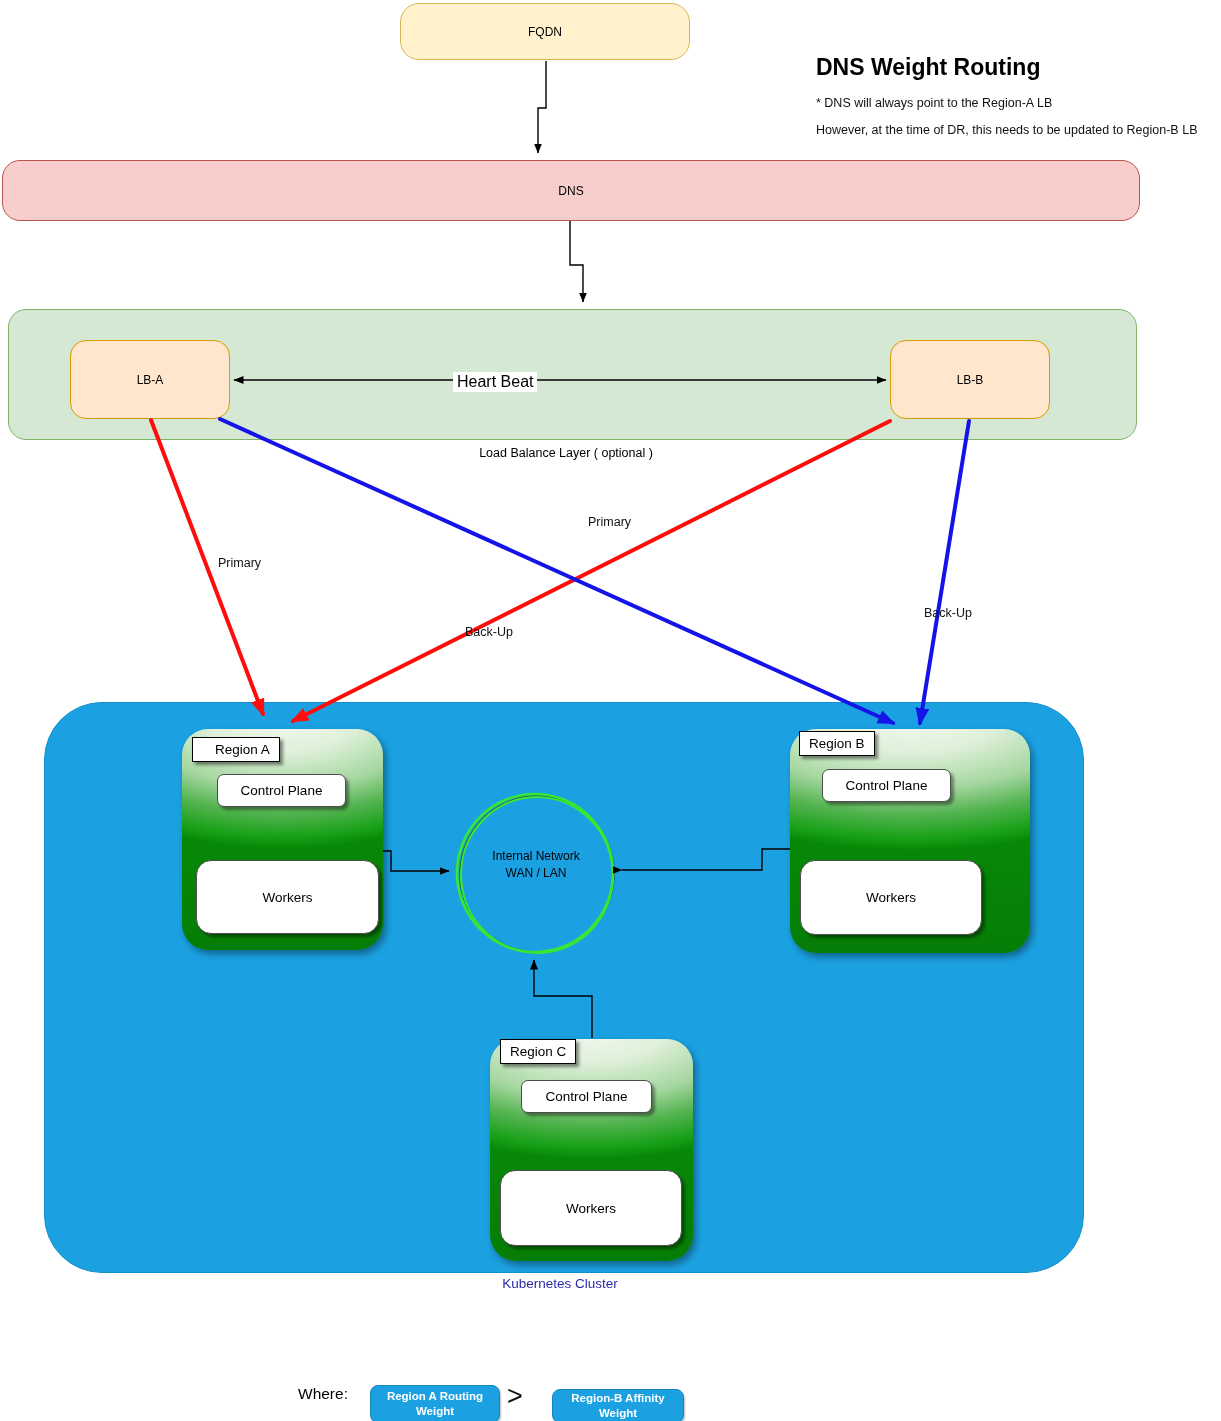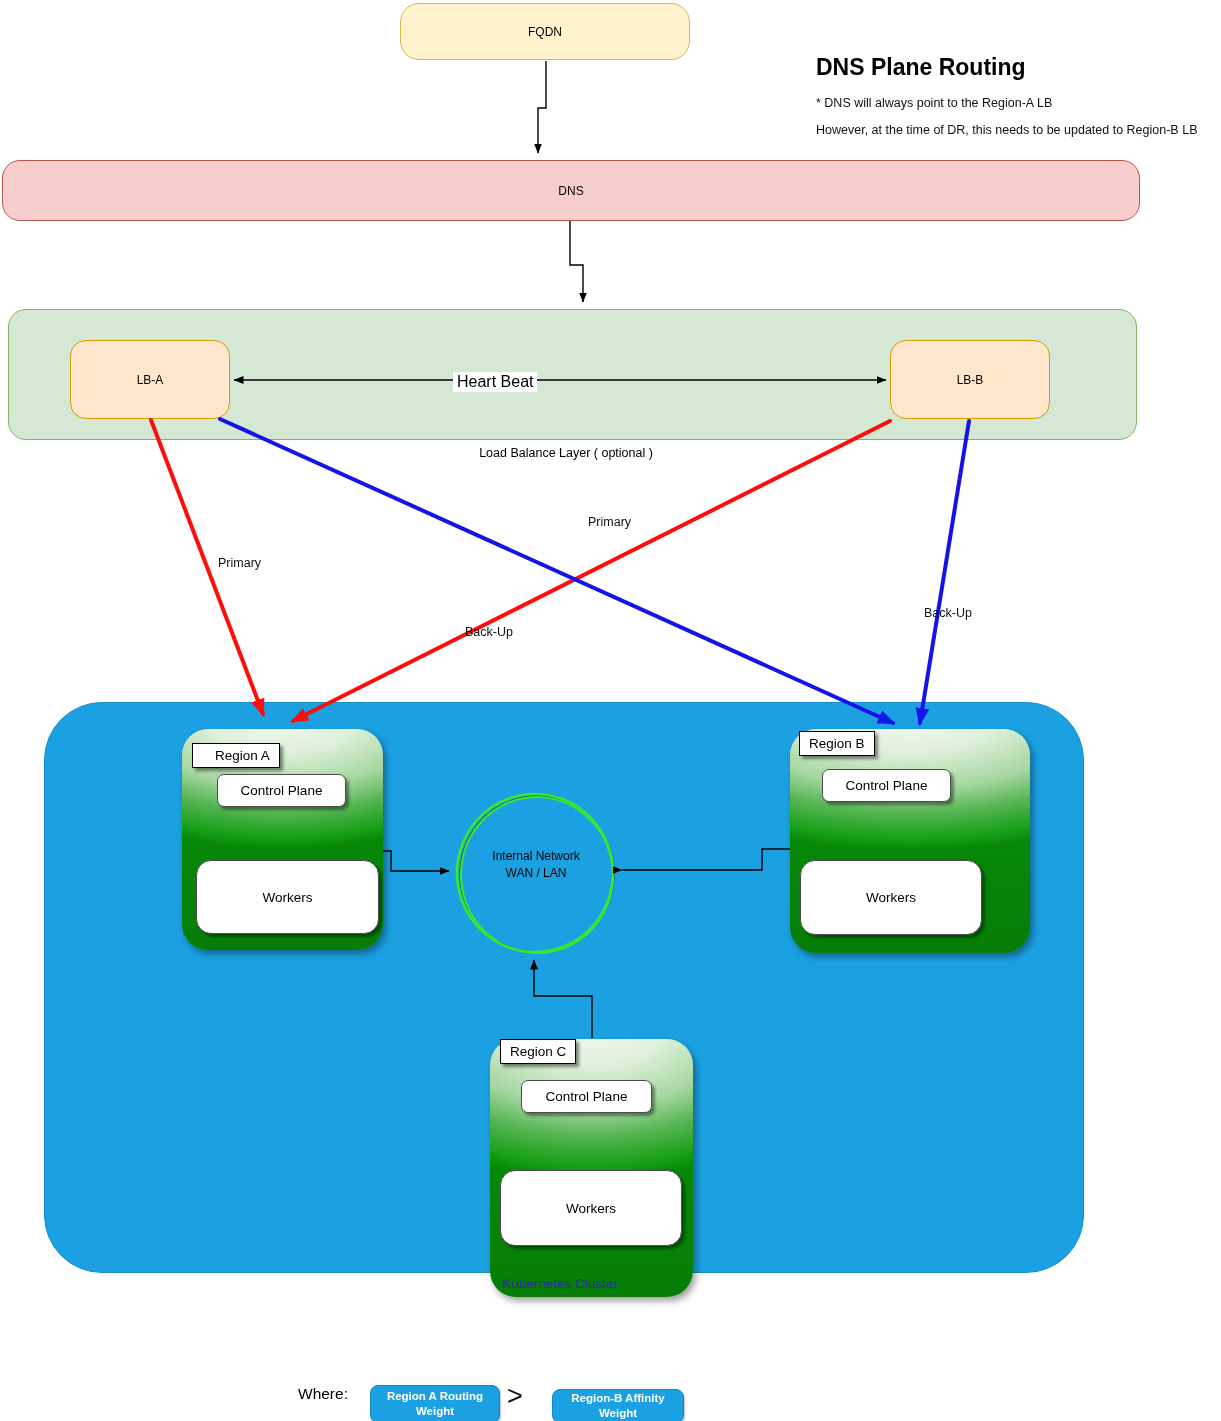--- a/index.html
+++ b/index.html
@@ -40,37 +40,37 @@
   
   .region{
     position:absolute;border-radius:26px;
     background:
       radial-gradient(ellipse 130% 62% at 50% -8%, #F5FAF3 0%, #DFF0DA 30%, #A6D7A1 56%, #55B452 74%, #16A016 92%, rgba(9,148,9,0) 100%),
       linear-gradient(#089308,#067D06);
     box-shadow:3px 4px 7px rgba(0,0,0,0.38);
   }
   #region-a{left:182px;top:729px;width:201px;height:221px;}
   #region-b{left:790px;top:729px;width:200px;height:224px;padding-left:40px;}
-  #region-c{left:490px;top:1039px;width:203px;height:258px;}
+  #region-c{left:490px;top:1039px;width:203px;height:222px;}
   .region-tag{
     position:absolute;background:#fff;border:1px solid #000;
     font-size:13.5px;padding:4px 9px;box-shadow:3px 3px 3px rgba(0,0,0,0.45);
     display:flex;align-items:center;justify-content:center;
   }
   .cp-box{
     position:absolute;background:#fff;border:1px solid #4D4D4D;border-radius:7px;
     font-size:13.5px;display:flex;align-items:center;justify-content:center;
     box-shadow:3px 3px 3px rgba(0,0,0,0.4);
   }
   .workers-box{
     position:absolute;background:#fff;border:1px solid #4D4D4D;border-radius:15px;
     font-size:13.5px;display:flex;align-items:center;justify-content:center;
     box-shadow:3px 3px 3px rgba(0,0,0,0.4);
   }
-  #region-a .region-tag{left:10px;top:14px;padding-left:22px;}
+  #region-a .region-tag{left:10px;top:8px;padding-left:22px;}
   #region-a .cp-box{left:35px;top:45px;width:127px;height:31px;}
   #region-a .workers-box{left:14px;top:131px;width:181px;height:72px;}
   #region-b .region-tag{left:9px;top:2px;}
   #region-b .cp-box{left:32px;top:40px;width:127px;height:31px;}
   #region-b .workers-box{left:10px;top:131px;width:180px;height:73px;}
   #region-c .region-tag{left:10px;top:0px;}
   #region-c .cp-box{left:31px;top:41px;width:129px;height:31px;}
   #region-c .workers-box{left:10px;top:131px;width:180px;height:74px;}
   
   #network-label{left:456px;top:848px;width:160px;text-align:center;font-size:12px;line-height:1.45;color:#000;}
@@ -96,21 +96,21 @@
 
   <div id="cluster" class="abs"></div>
 
   <div id="fqdn" class="abs node">
     <span>FQDN</span>
   </div>
   <div id="dns" class="abs node">
     <span>DNS</span>
   </div>
 
-  <div id="title" class="abs">DNS Plane Routing</div>
+  <div id="title" class="abs">DNS Weight Routing</div>
   <div id="note1" class="abs note">* DNS will always point to the Region-A  LB</div>
   <div id="note2" class="abs note">However, at the time of DR, this needs to be updated to Region-B LB</div>
 
   <div id="lb-layer" class="abs"></div>
   <div id="lb-a" class="abs node lb-box">
     <span>LB-A</span>
   </div>
   <div id="lb-b" class="abs node lb-box">
     <span>LB-B</span>
   </div>

